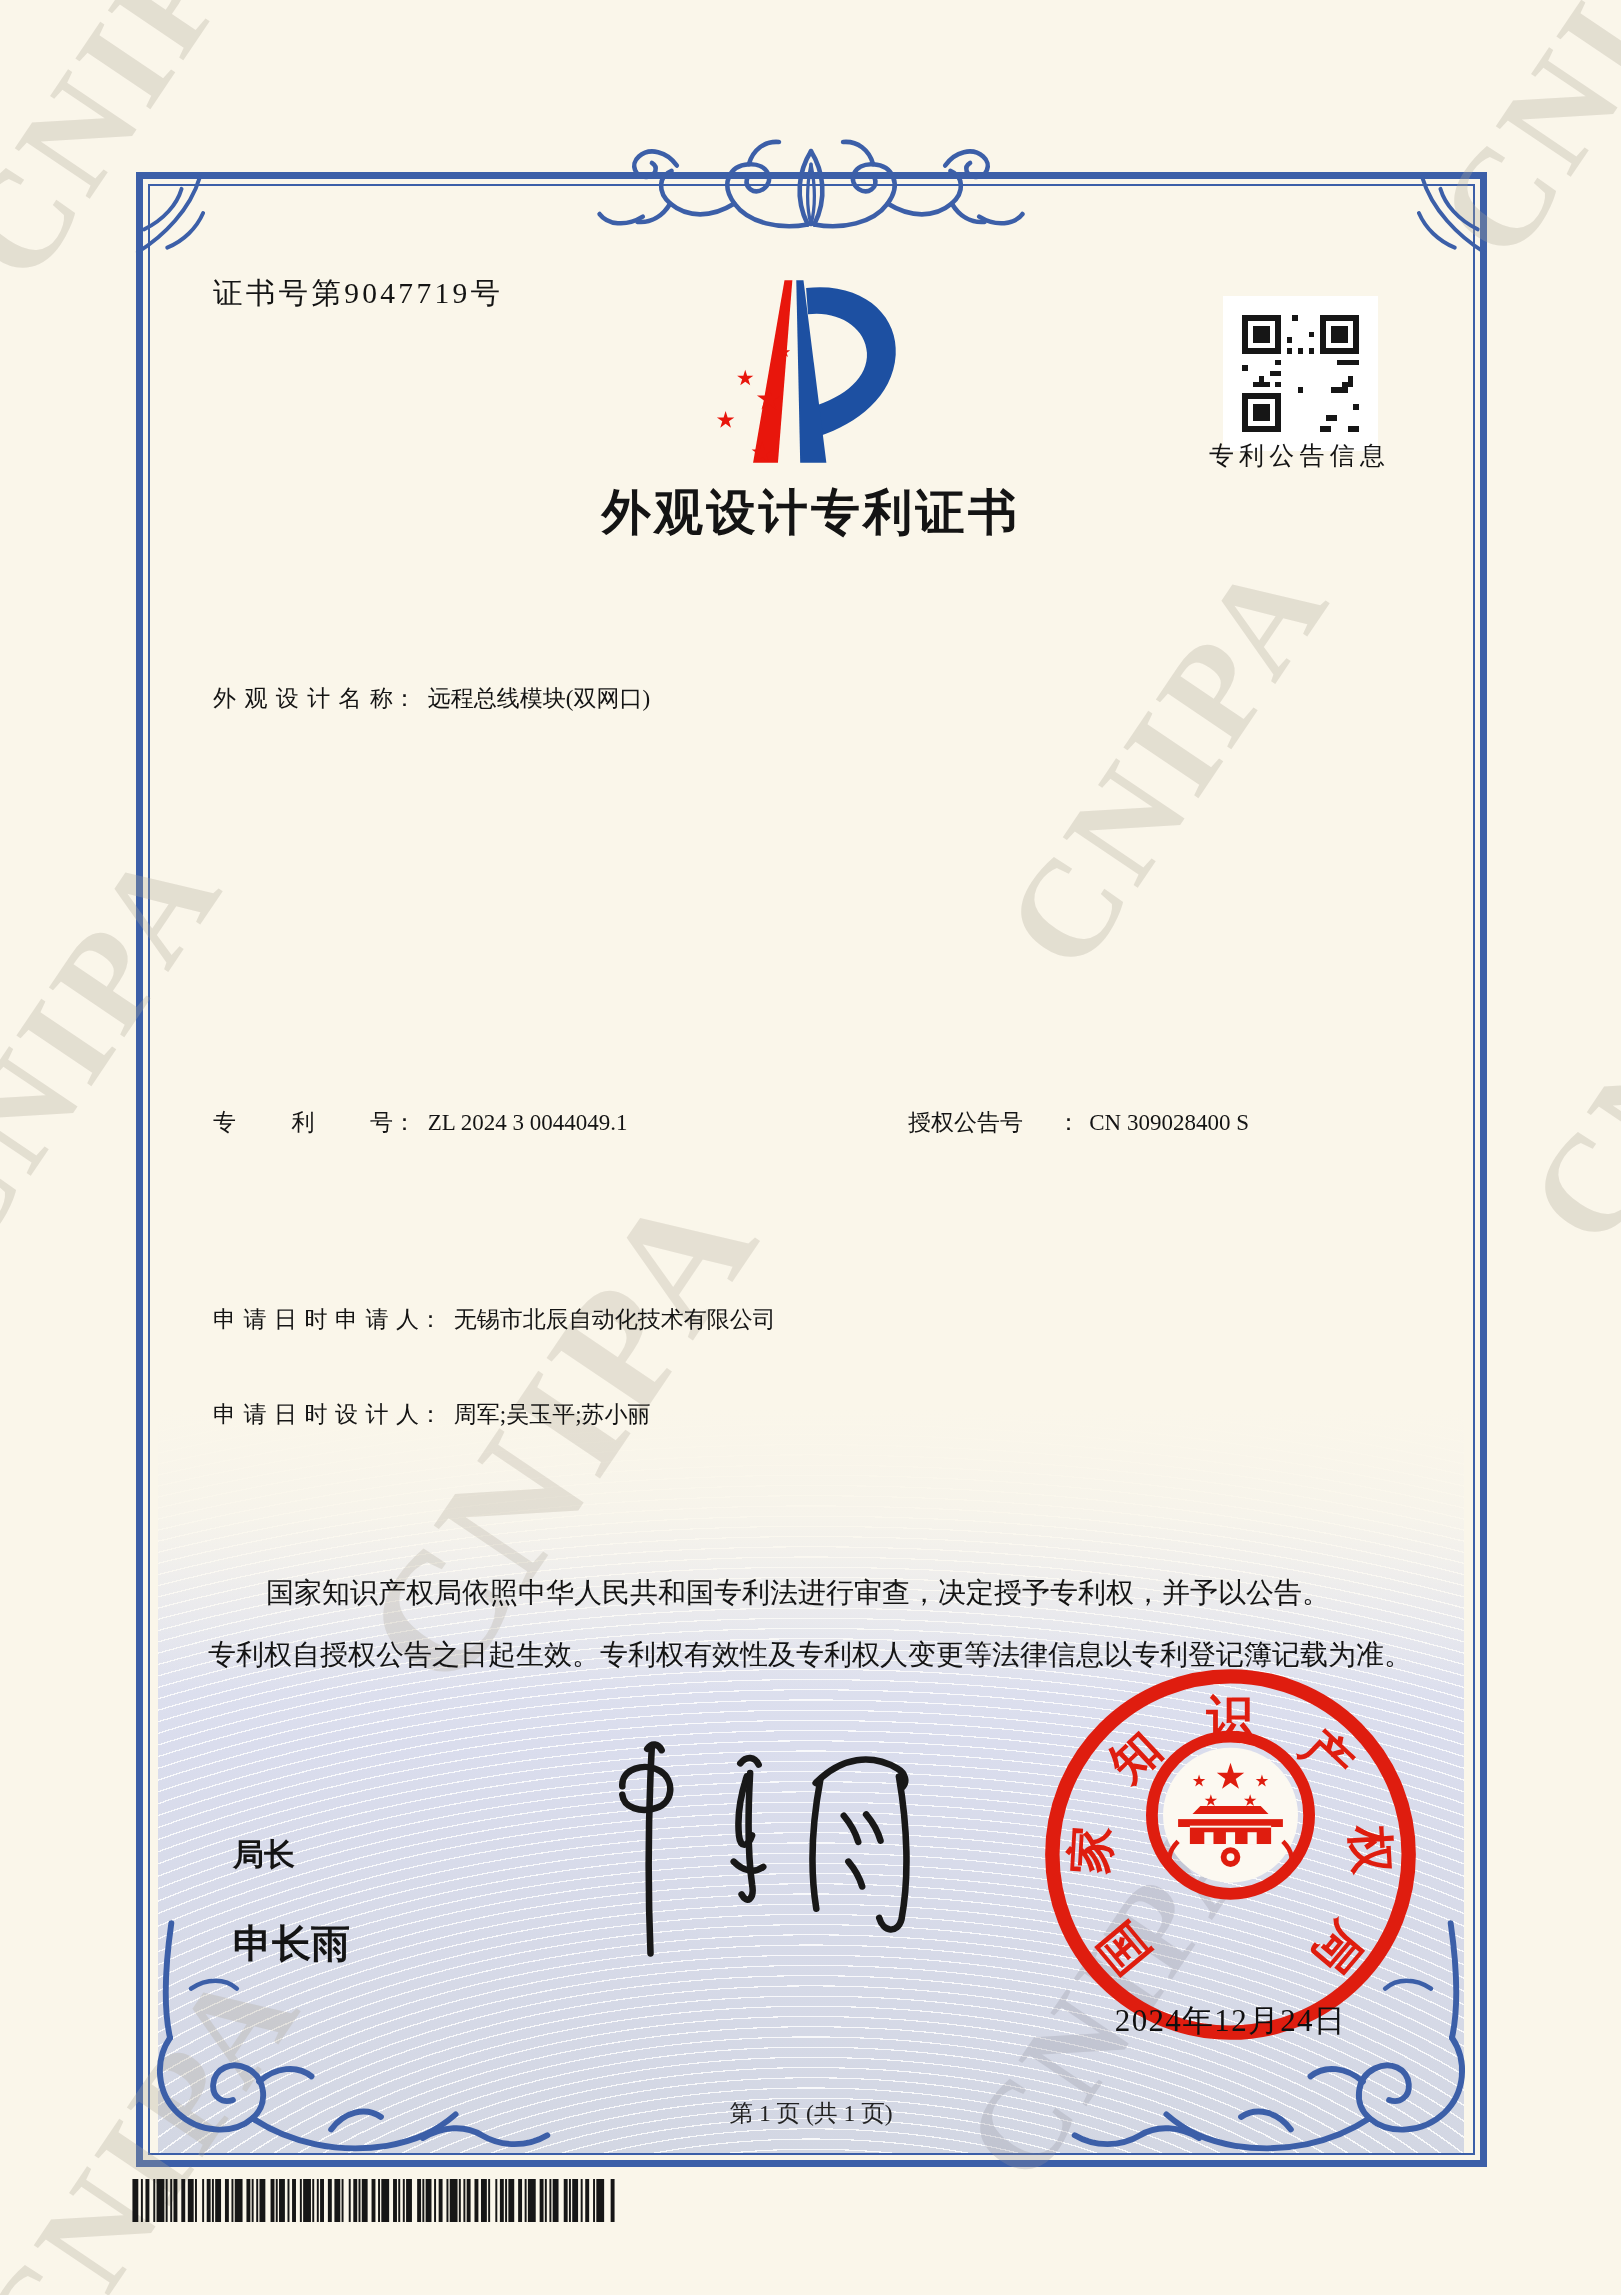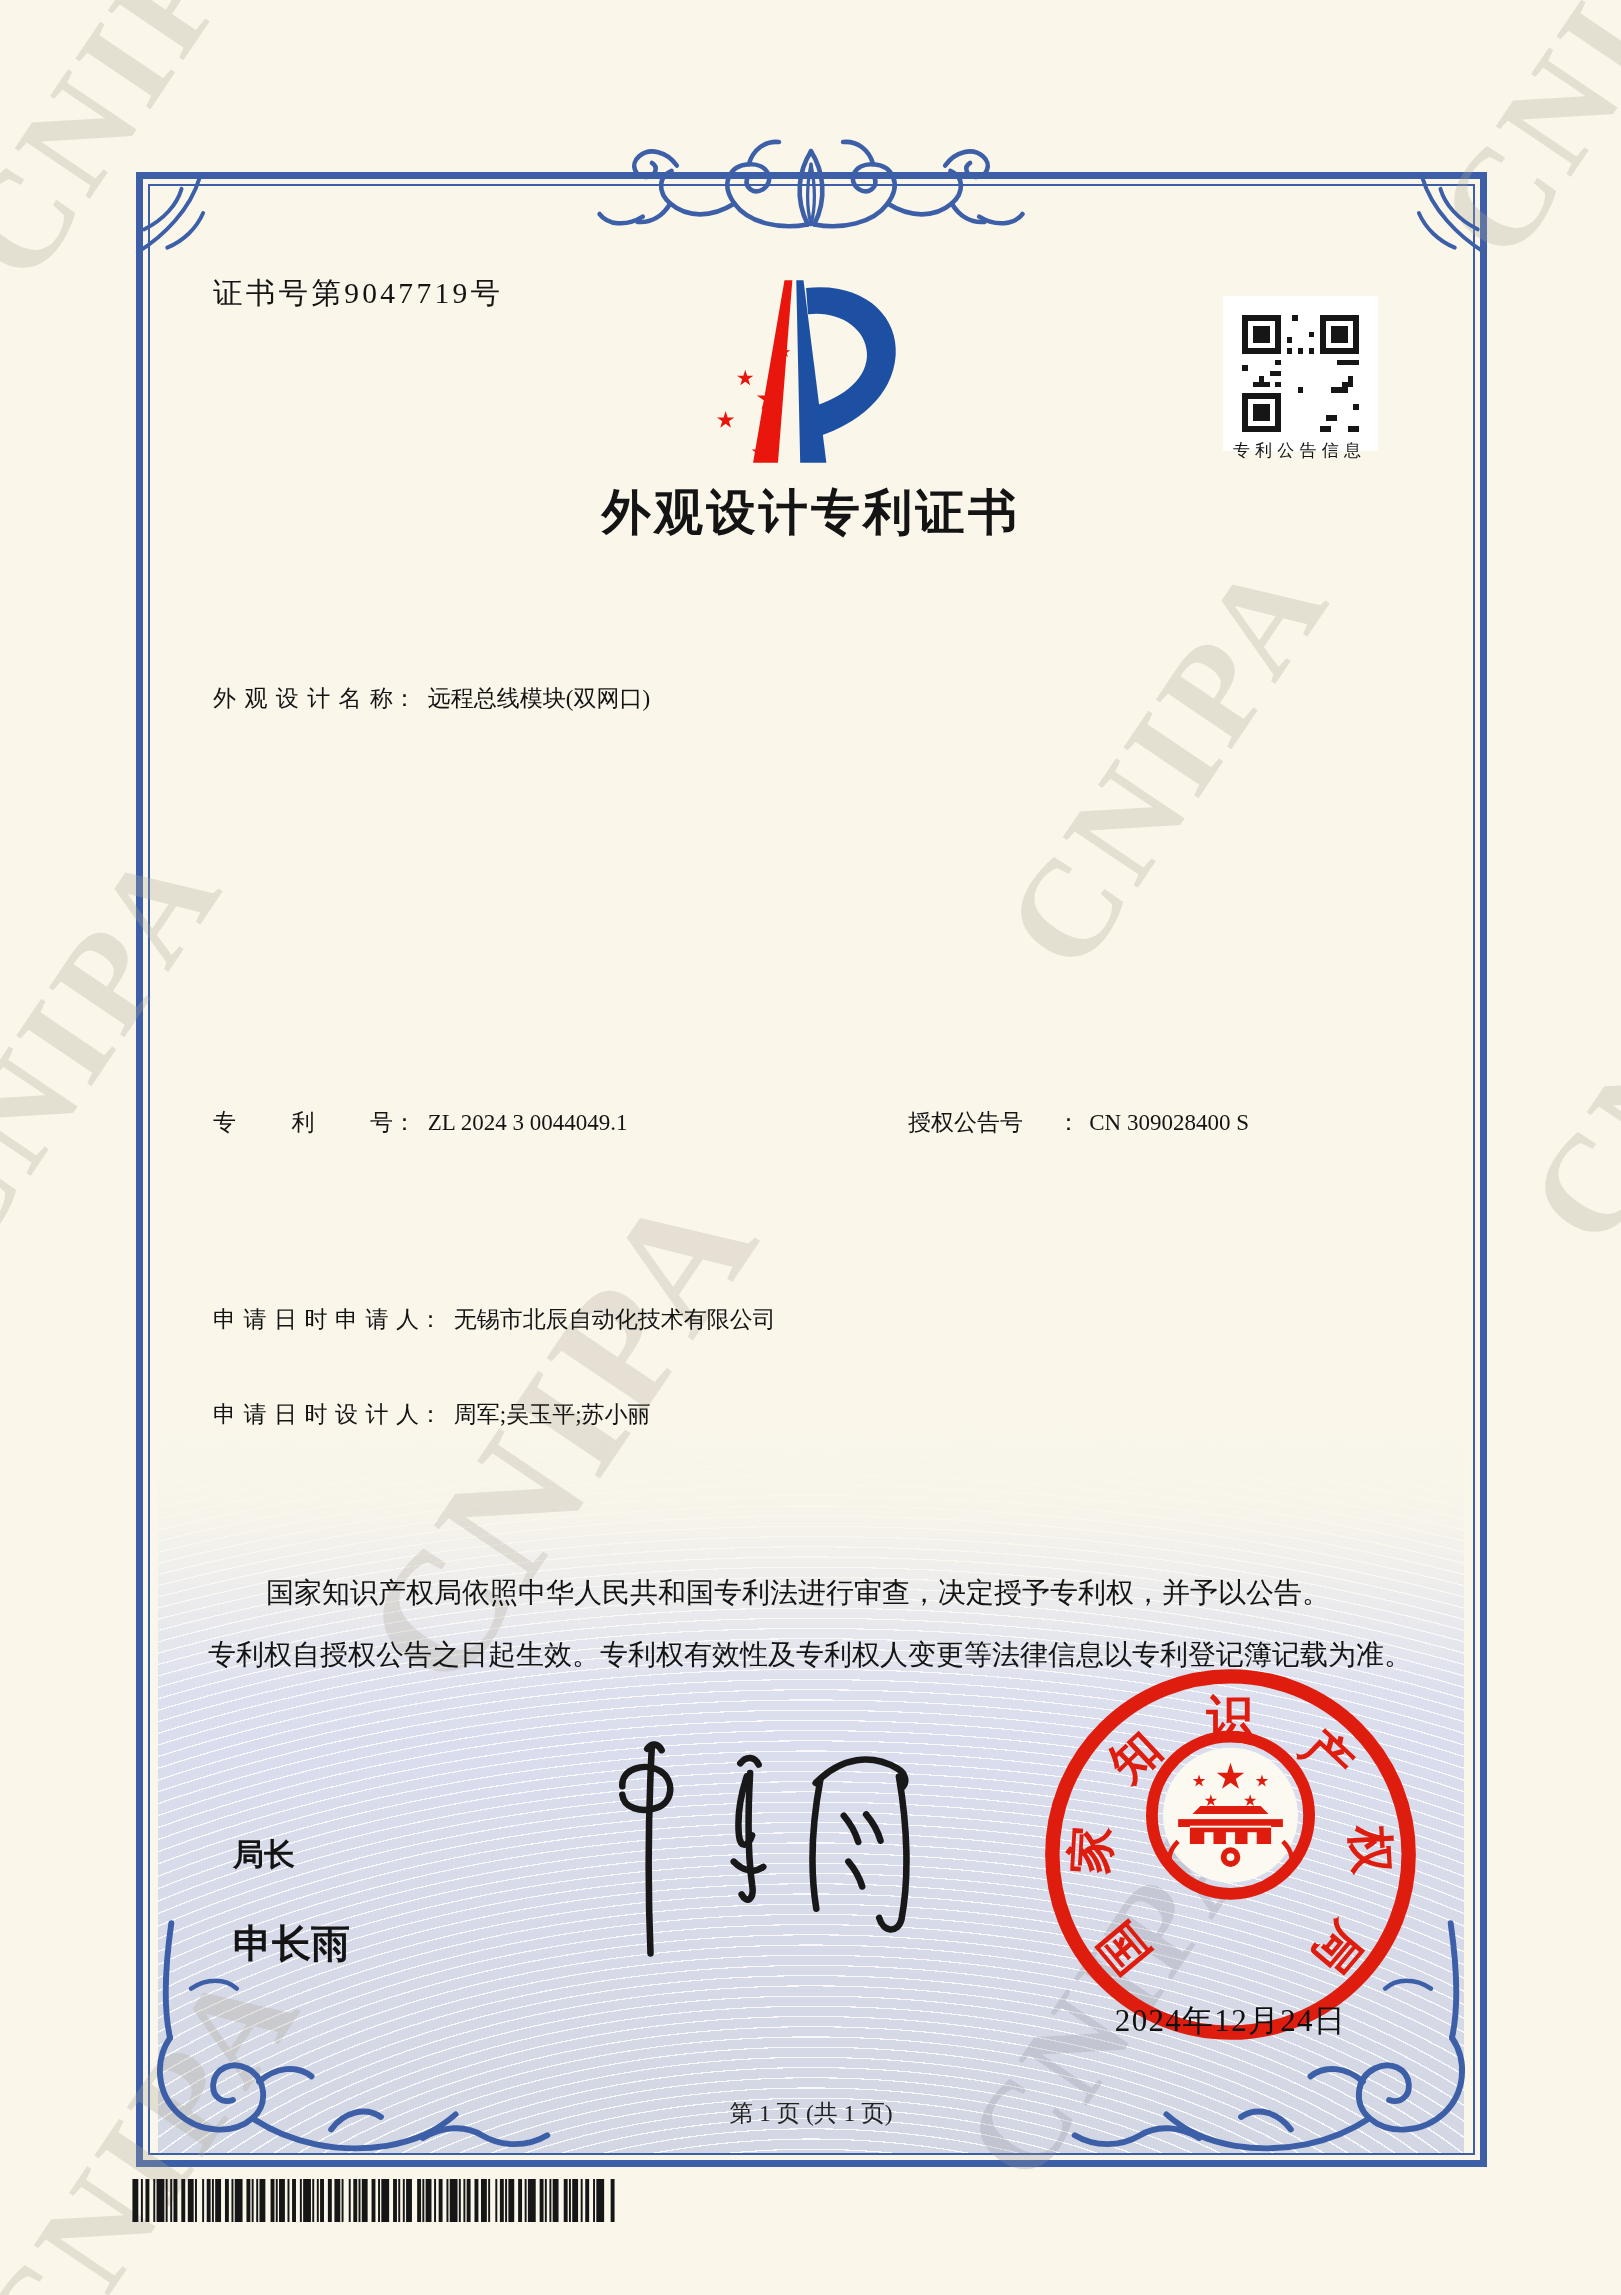--- a/index.html
+++ b/index.html
@@ -30,21 +30,21 @@
   
   .orn{position:absolute;z-index:4;pointer-events:none;}
   .orn path{fill:none;stroke:#3c5fa8;stroke-linecap:round;stroke-linejoin:round;}
 
   
   .cert-no{position:absolute;left:213px;top:274px;z-index:5;font-size:29.5px;letter-spacing:3.3px;}
   .logo{position:absolute;left:685px;top:275px;z-index:5;}
   .qr-panel{position:absolute;left:1223px;top:296px;width:155px;height:155px;background:#ffffff;z-index:5;}
   .qr-panel svg{position:absolute;left:19px;top:19px;}
   .qr-caption{position:absolute;left:1183px;top:439px;width:233px;z-index:5;
-              font-size:17px;letter-spacing:5.2px;text-align:center;}
+              font-size:25px;letter-spacing:5.2px;text-align:center;}
   .title{position:absolute;left:0;top:480px;width:100%;z-index:5;text-align:center;
          font-size:49px;font-weight:bold;letter-spacing:3.3px;}
 
   .row{position:absolute;left:213px;width:1248px;z-index:5;font-size:23px;line-height:37px;white-space:nowrap;}
   .row .lbl{display:inline-block;width:180px;text-align:justify;text-align-last:justify;vertical-align:top;}
   .row.w7 .lbl{width:206px;}
   .row .colon{margin-right:11.8px;}
   .rcol{position:absolute;left:695px;top:0;}
   .rcol .lbl2{display:inline-block;width:149px;vertical-align:top;}
   .rcol .colon{margin-right:9.2px;}

